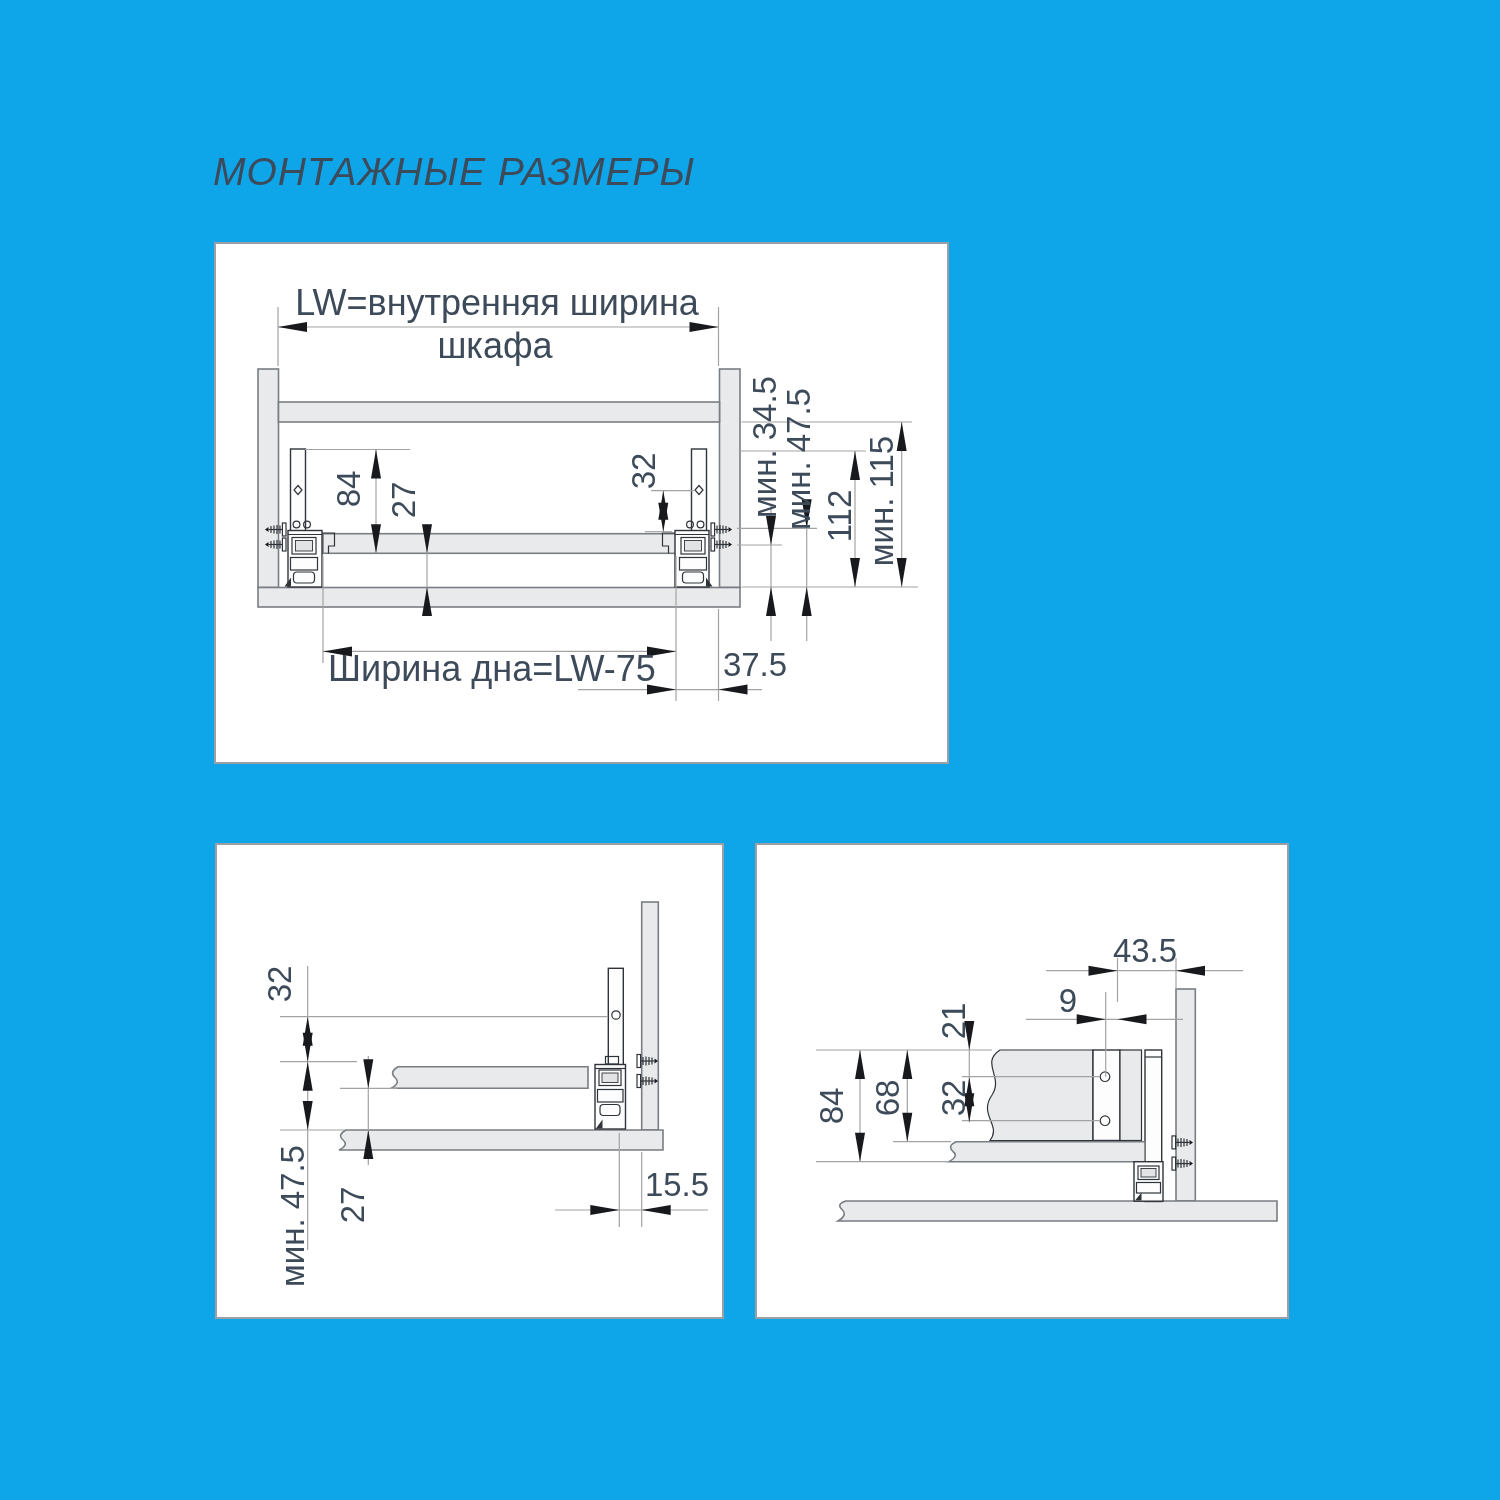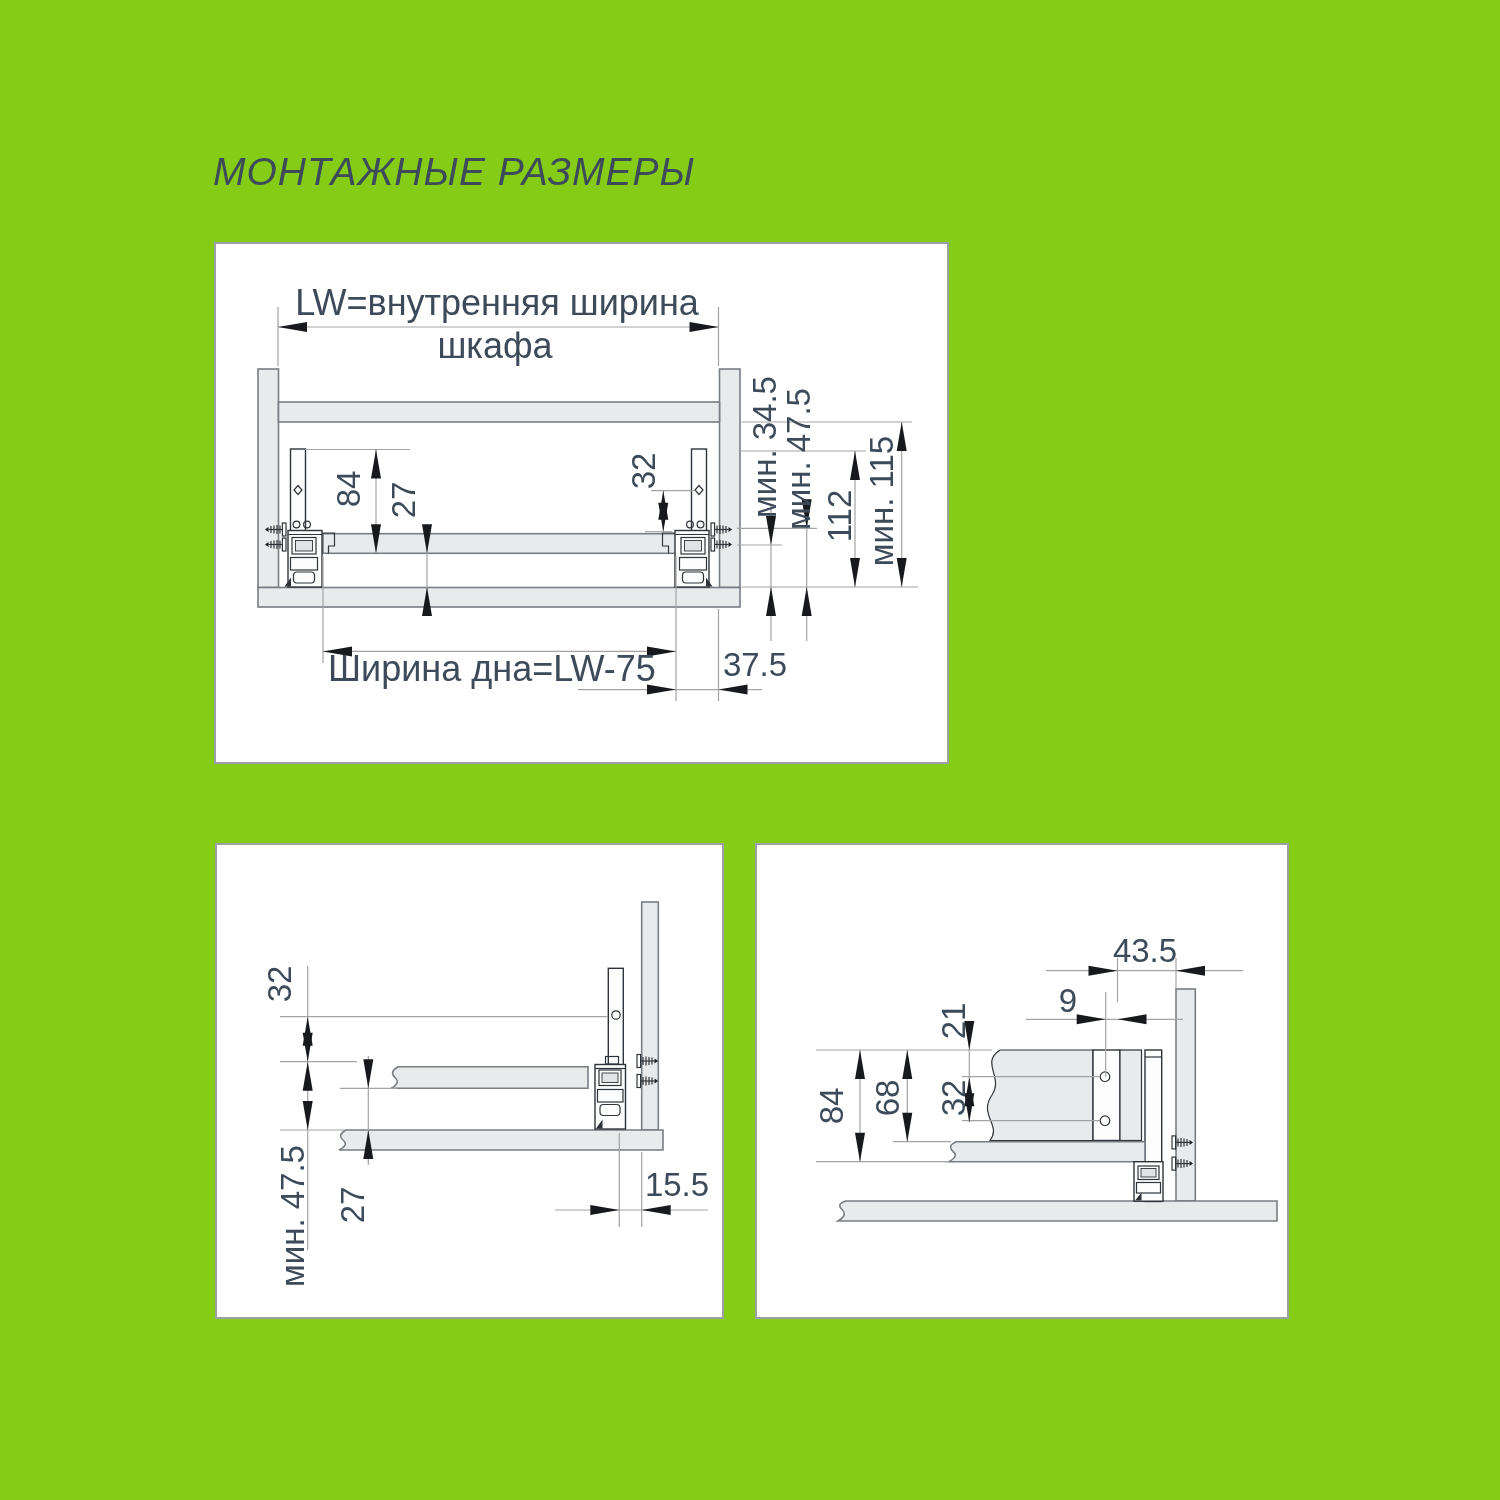--- a/index.html
+++ b/index.html
@@ -1,20 +1,20 @@
 <!DOCTYPE html>
 <html style="--dim_text: #3d4a59; --panel_fill: #e9eaeb; --hw_fill: #e2e3e4; --outline: #787e84; --hw: #2f343a; --dimline: #a3a3a3; --arrow: #17191c; --border: #9aa0a5;"><head>
 <meta charset="utf-8">
 <style>
   :root{
     --dim_text:#3d4a59; --panel_fill:#e9eaeb; --hw_fill:#e2e3e4;
     --outline:#787e84; --hw:#2f343a; --dimline:#a3a3a3; --arrow:#17191c; --border:#9aa0a5;
   }
   html,body{margin:0;padding:0;background:#fff;}
-  #page{position:relative;width:1500px;height:1500px;background:#84cc16;overflow:hidden;
+  #page{position:relative;width:1500px;height:1500px;background:#0ea5e9;overflow:hidden;
         font-family:"Liberation Sans", sans-serif;}
   #title{position:absolute;left:213px;top:150px;font-size:39px;font-style:italic;
          letter-spacing:1px;color:var(--dim_text);white-space:nowrap;}
   svg{position:absolute;overflow:visible;}
   .pb{fill:#fff;stroke:var(--border);stroke-width:2;}
   .ln{stroke:var(--dimline);stroke-width:1.2;fill:none;}
   .fillp{fill:var(--panel_fill);stroke:var(--outline);stroke-width:1.6;}
   .hwr{fill:#fdfdfd;stroke:var(--hw);stroke-width:1.4;}
   .hwln{fill:none;stroke:var(--hw);stroke-width:1.2;}
   .hwg{fill:var(--hw_fill);stroke:var(--hw);stroke-width:0.9;}

